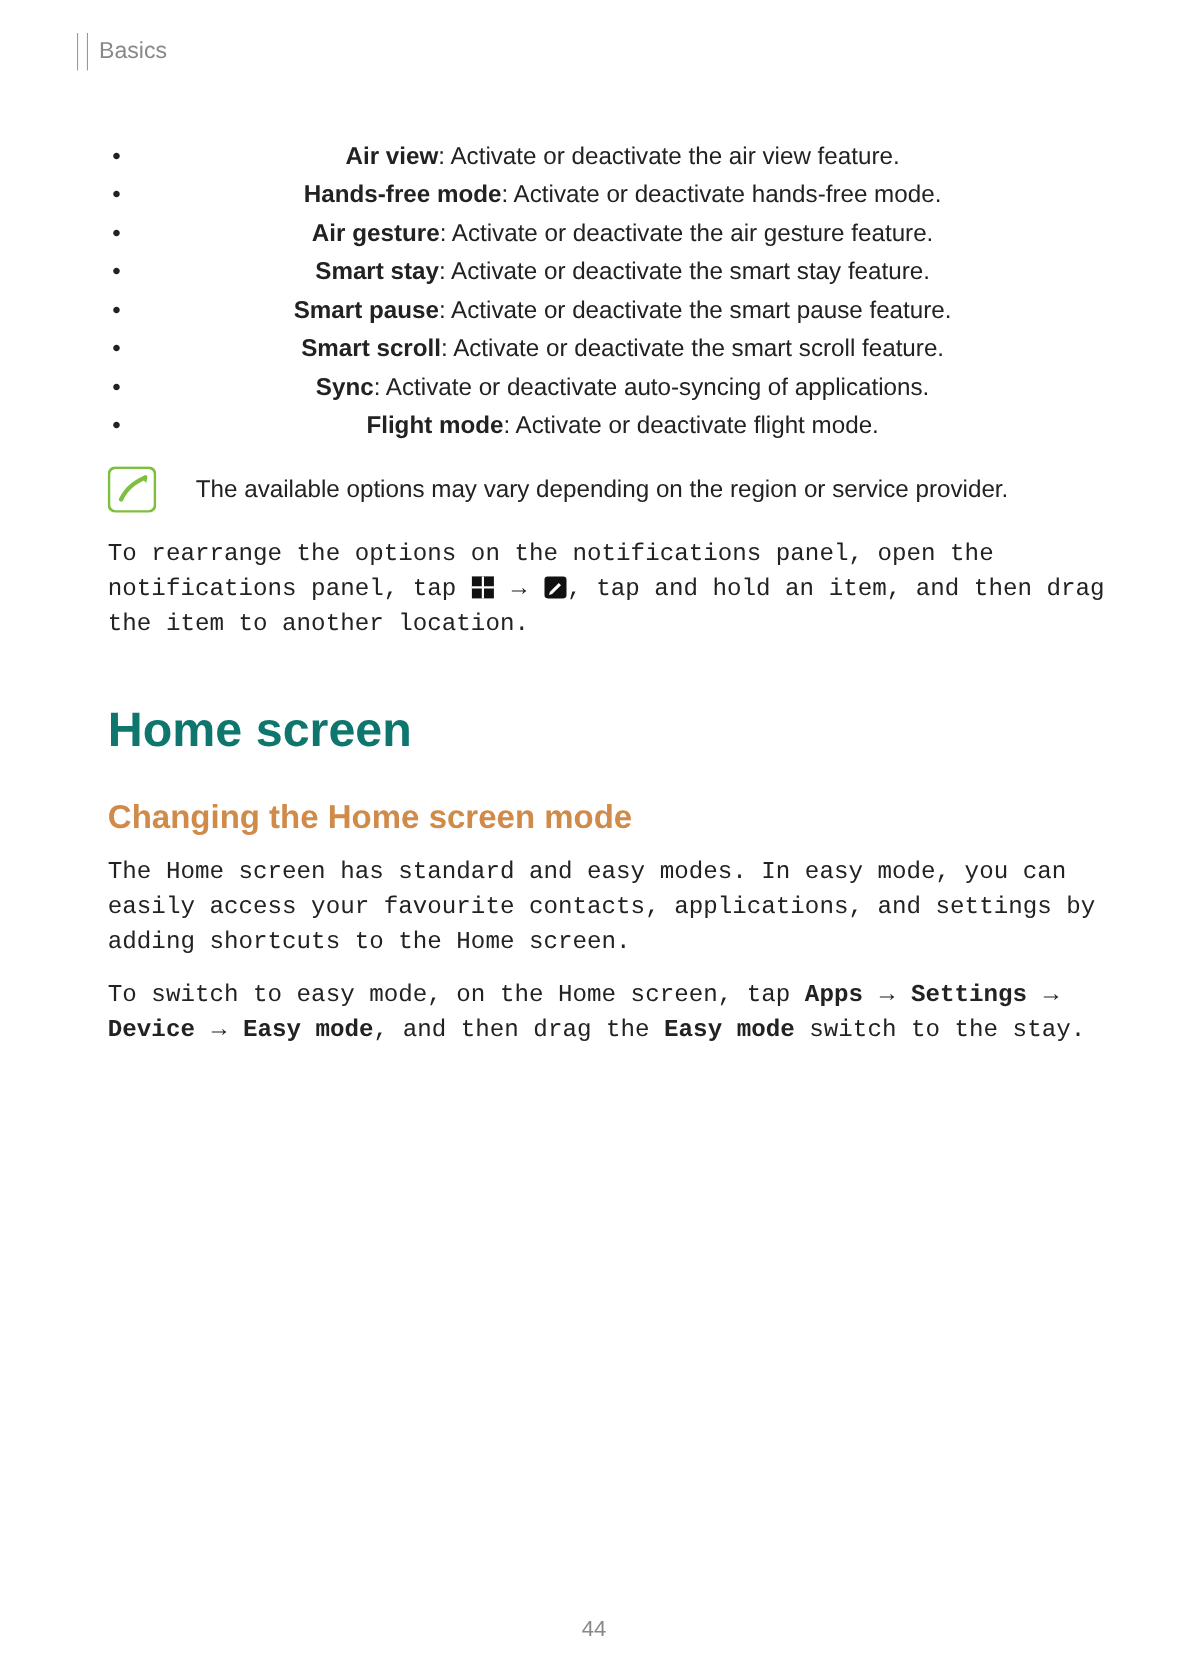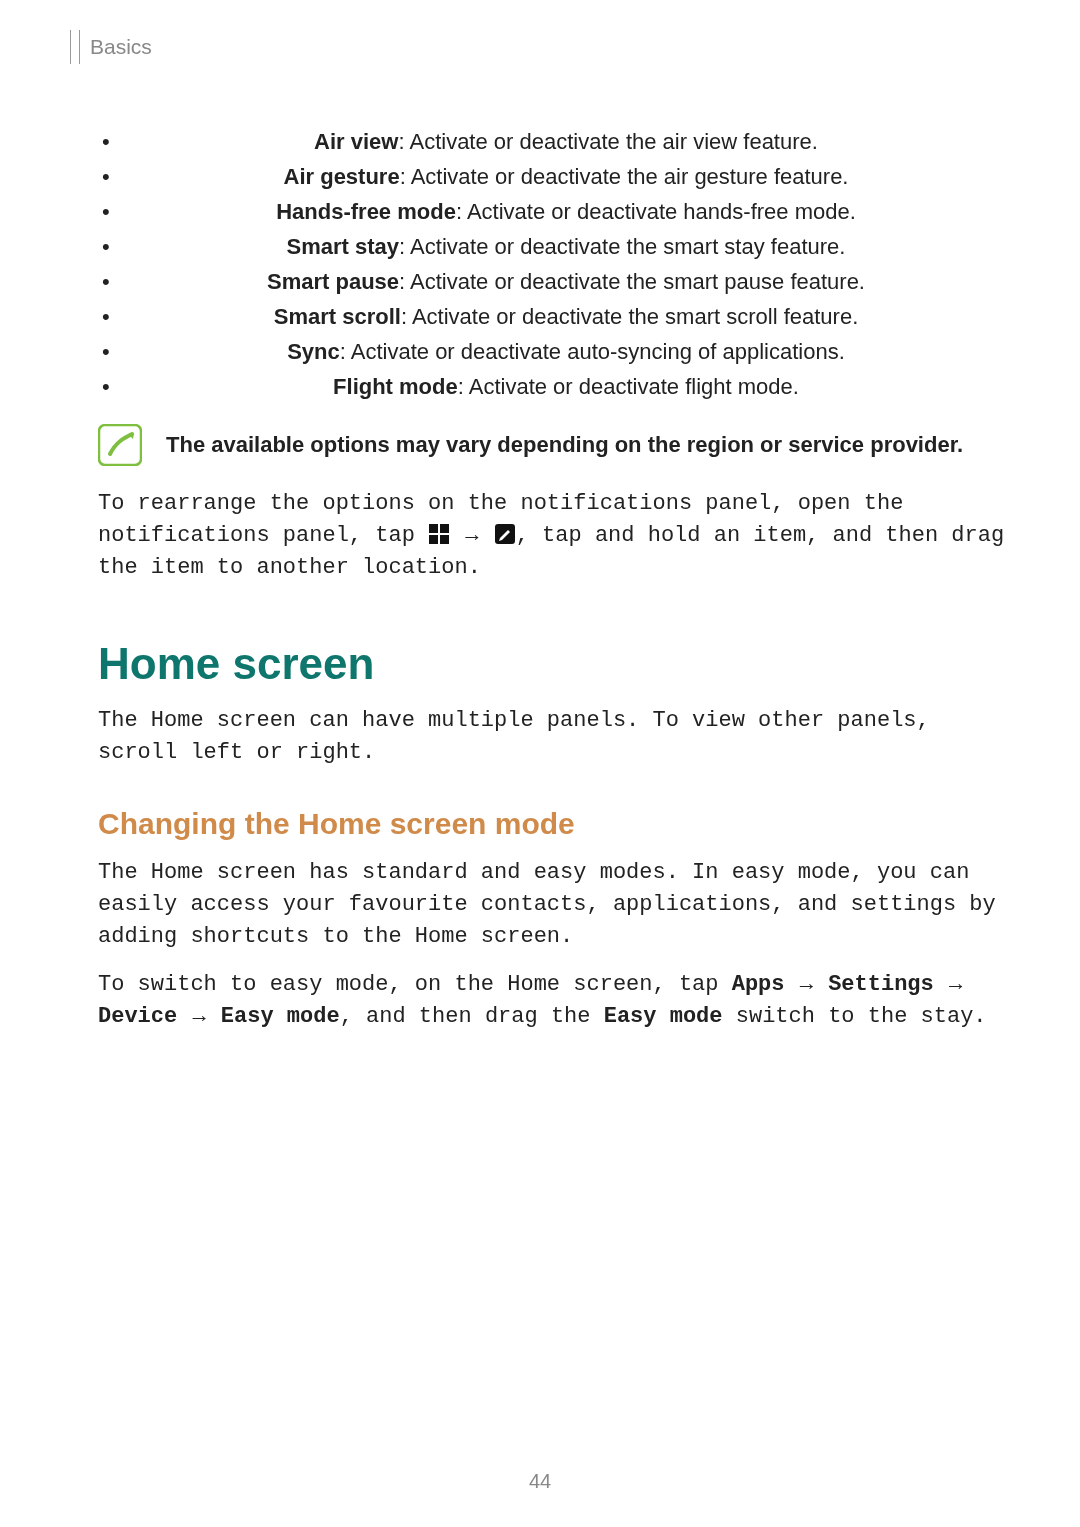--- a/index.html
+++ b/index.html
@@ -56,23 +56,22 @@
     position: absolute;
     left: 4px;
     top: 0;
     font-size: 22px;
     color: #222;
   }
   .bold { font-weight: 700; }
   .note-row {
     display: flex;
     align-items: center;
-    gap: 24px;
+    gap: 36px;
     margin: 18px 0 22px 0;
-    font-weight: bold;
   }
   .note-icon {
     width: 44px;
     height: 42px;
     flex: 0 0 auto;
   }
   .note-text {
     font-size: 22px;
     line-height: 30px;
   }
@@ -121,22 +120,22 @@
 
   <div class="header-bar">
     <div class="header-rule"></div>
     <div class="breadcrumb">Basics</div>
   </div>
 
   <div class="content">
 
     <ul class="bullet-list">
       <li><span class="bold">Air view</span><span>: Activate or deactivate the air view feature.</span></li>
+      <li><span class="bold">Hands-free mode</span><span>: Activate or deactivate hands-free mode.</span></li>
       <li><span class="bold">Air gesture</span><span>: Activate or deactivate the air gesture feature.</span></li>
-      <li><span class="bold">Hands-free mode</span><span>: Activate or deactivate hands-free mode.</span></li>
       <li><span class="bold">Smart stay</span><span>: Activate or deactivate the smart stay feature.</span></li>
       <li><span class="bold">Smart pause</span><span>: Activate or deactivate the smart pause feature.</span></li>
       <li><span class="bold">Smart scroll</span><span>: Activate or deactivate the smart scroll feature.</span></li>
       <li><span class="bold">Sync</span><span>: Activate or deactivate auto-syncing of applications.</span></li>
       <li><span class="bold">Flight mode</span><span>: Activate or deactivate flight mode.</span></li>
     </ul>
 
     <div class="note-row">
       <svg class="note-icon" viewBox="0 0 44 42">
         <rect x="1" y="1" width="42" height="40" rx="6" fill="none" stroke="#7fbf3f" stroke-width="2.5"></rect>
@@ -153,21 +152,20 @@
           <line x1="1" y1="11" x2="21" y2="11" stroke="#fff" stroke-width="2"></line>
         </svg>
       <span class="arrow">→</span>
       <svg class="inline-icon" viewBox="0 0 22 22">
           <rect x="1" y="1" width="20" height="20" rx="3" fill="#111"></rect>
           <path d="M6 15 L14 7 L16 9 L8 17 L5 18 Z" fill="#fff"></path>
         </svg><span>, tap and hold an item, and then drag the item to another location.</span>
     </div>
 
     <h2 class="section">Home screen</h2>
-    <div class="para">The Home screen can have multiple panels. To view other panels, scroll left or right.</div>
 
     <h3 class="subsection">Changing the Home screen mode</h3>
     <div class="para">The Home screen has standard and easy modes. In easy mode, you can easily access your favourite contacts, applications, and settings by adding shortcuts to the Home screen.</div>
     <div class="para">
       <span>To switch to easy mode, on the Home screen, tap </span><span class="bold">Apps</span>
       <span class="arrow">→</span>
       <span class="bold">Settings</span>
       <span class="arrow">→</span>
       <span class="bold">Device</span>
       <span class="arrow">→</span>

